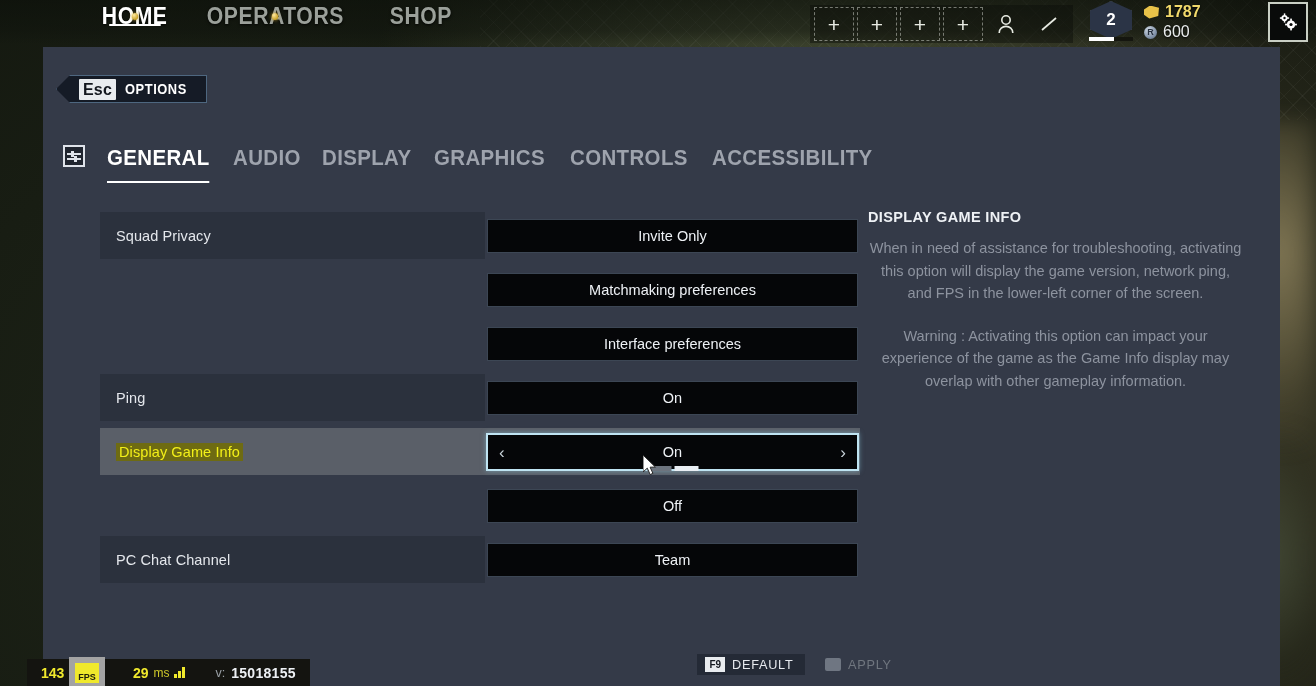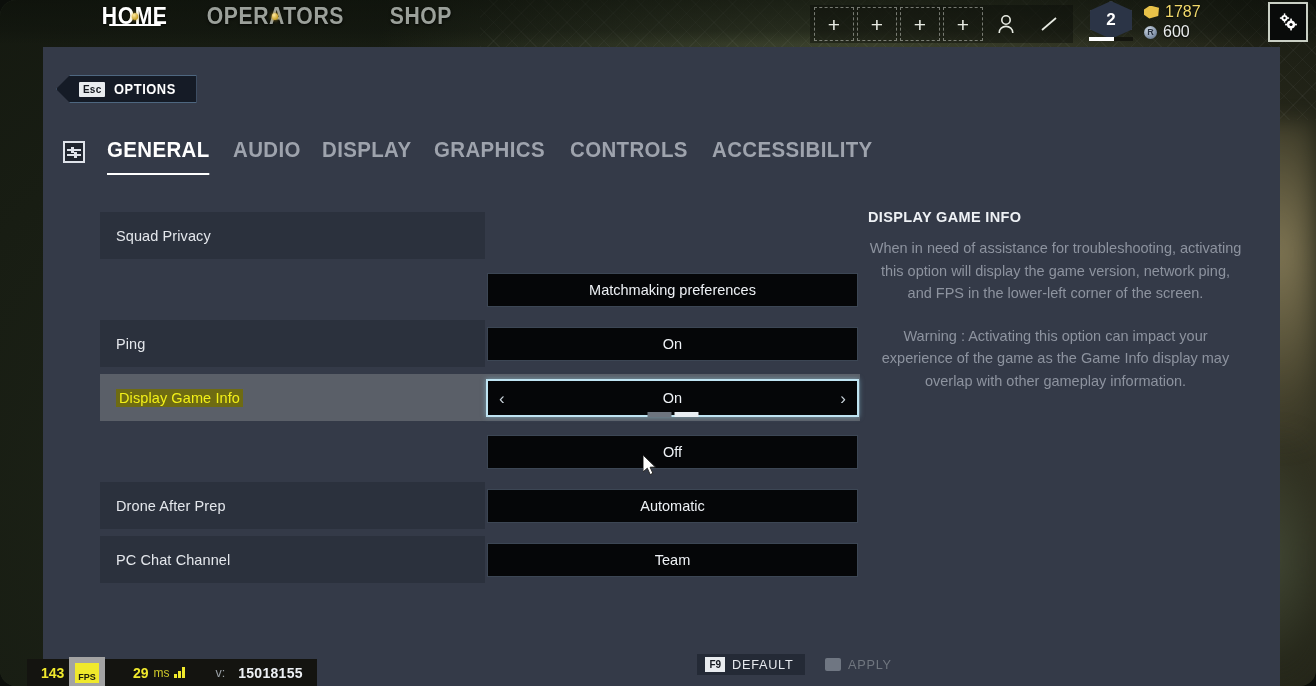--- a/index.html
+++ b/index.html
@@ -4,21 +4,21 @@
 <style>
   * { box-sizing: border-box; margin: 0; padding: 0; }
   html, body {
     width: 1316px; height: 686px;
     overflow: hidden;
     background: #0c0f0b;
     font-family: "Liberation Sans", sans-serif;
   }
 
   
-  #app { position: relative; width: 1316px; height: 686px; overflow: hidden; border-radius: 16px; }
+  #app { position: relative; width: 1316px; height: 686px; overflow: hidden; }
 
   .bg {
     position: absolute; inset: 0;
     background:
       radial-gradient(circle at 62% 18%, rgba(120,130,90,0.45) 0%, rgba(40,48,32,0) 45%),
       radial-gradient(circle at 86% 60%, rgba(150,135,95,0.40) 0%, rgba(40,44,30,0) 42%),
       radial-gradient(circle at 20% 70%, rgba(30,36,24,0.9) 0%, rgba(18,22,14,1) 60%),
       linear-gradient(160deg, #2b3324 0%, #1a2015 35%, #222a1a 60%, #15190f 100%);
   }
   .bg-fence {
@@ -106,21 +106,21 @@
   .level-bar {
     position: absolute; left: 7px; bottom: 3px; width: 44px; height: 4px;
     background: #15160f;
   }
   .level-bar > i { display: block; height: 100%; width: 56%; background: #ffffff; }
 
   .currency {
     position: absolute; right: 74px; top: 2px; width: 98px;
   }
   .cur-row { display: flex; align-items: center; gap: 6px; height: 20px; }
-  .cur-val { font-size: 16px; font-weight: normal; color: #f1d96b; text-shadow: 0 1px 2px #000; }
+  .cur-val { font-size: 16px; font-weight: bold; color: #f1d96b; text-shadow: 0 1px 2px #000; }
   .cur-row.credits .cur-val { color: #e9ecec; font-weight: normal; }
   .ico-renown {
     width: 15px; height: 13px; background: #e8c249;
     clip-path: polygon(0% 30%, 40% 0%, 100% 18%, 95% 80%, 35% 100%, 0% 72%);
   }
   .ico-credit {
     width: 13px; height: 13px; border-radius: 50%;
     background: radial-gradient(circle at 35% 30%, #cfd8e3, #7d8ea5 65%, #4f5e73);
     color: #26303f; font-size: 9px; font-weight: bold;
     display: flex; align-items: center; justify-content: center;
@@ -144,33 +144,33 @@
     display: flex; align-items: center; gap: 9px;
     background: #151b26;
     border: 1px solid #4e6780;
     padding: 0 14px 0 10px;
     clip-path: polygon(14px 0, 100% 0, 100% 100%, 14px 100%, 0 50%);
     padding-left: 22px;
     cursor: pointer;
   }
   .key-chip {
     background: #e9ecef; color: #14181f;
-    font-size: 10px; font-weight: bold; line-height: 1;
+    font-size: 16px; font-weight: bold; line-height: 1;
     padding: 3px 4px 2px; border-radius: 1px;
     letter-spacing: .2px;
   }
   .esc-label {
     color: #ffffff; font-size: 14px; font-weight: bold; letter-spacing: .6px;
     transform: scaleX(.92); transform-origin: left center;
   }
 
   
   .cat-tabs {
-    position: absolute; left: 20px; top: 90px;
-    display: flex; align-items: center; gap: 16px;
+    position: absolute; left: 20px; top: 98px;
+    display: flex; align-items: flex-start; gap: 16px;
   }
   .cat-icon {
     width: 22px; height: 22px; margin-right: 6px;
     border: 2px solid #dfe3ea; background: #20252f;
     display: flex; flex-direction: column; justify-content: center; gap: 3px;
     padding: 0 2px;
   }
   .cat-icon .sl { position: relative; height: 2px; background: #dfe3ea; }
   .cat-icon .sl::after {
     content: ""; position: absolute; top: -2px; width: 3px; height: 6px; background: #dfe3ea;
@@ -298,21 +298,21 @@
     padding: 10px 3px 1px; line-height: 1; border: 6px solid #a3a3a3;
   }
   .gi-ms { color: #f0e92c; font-size: 14px; font-weight: bold; margin-left: 28px; }
   .gi-msu { color: #cfc92a; font-size: 12px; }
   .gi-bars { display: flex; align-items: flex-end; gap: 1px; height: 11px; }
   .gi-bars i { display: block; width: 3px; background: #f0e92c; }
   .gi-bars i:nth-child(1) { height: 4px; }
   .gi-bars i:nth-child(2) { height: 7px; }
   .gi-bars i:nth-child(3) { height: 11px; }
   .gi-v { color: #9aa0a6; font-size: 12.5px; margin-left: 30px; }
-  .gi-ver { color: #eef1f5; font-size: 14px; font-weight: bold; margin-left: 8px; letter-spacing: .3px; }
+  .gi-ver { color: #eef1f5; font-size: 14px; font-weight: bold; margin-left: 1px; letter-spacing: .3px; }
 
   
   .cursor { position: absolute; left: 643px; top: 455px; z-index: 20; pointer-events: none; }
 </style>
 </head>
 <body>
 
 <div id="app">
 
   <div class="bg"></div>
@@ -444,33 +444,48 @@
         <span>ACCESSIBILITY</span>
       </div>
     </div>
 
     <div class="settings-list">
 
       <div class="srow">
         <div class="label-cell">
           <span class="label-txt">Squad Privacy</span>
         </div>
+        <div class="value-cell">
+          <div class="vbtn">
+            <span>Invite Only</span>
+          </div>
+        </div>
       </div>
 
       <div class="srow blank">
         <div class="label-cell">
           <span class="label-txt"></span>
         </div>
         <div class="value-cell">
           <div class="vbtn">
             <span>Matchmaking preferences</span>
           </div>
         </div>
       </div>
 
+      <div class="srow blank">
+        <div class="label-cell">
+          <span class="label-txt"></span>
+        </div>
+        <div class="value-cell">
+          <div class="vbtn">
+            <span>Interface preferences</span>
+          </div>
+        </div>
+      </div>
 
       <div class="srow">
         <div class="label-cell">
           <span class="label-txt">Ping</span>
         </div>
         <div class="value-cell">
           <div class="vbtn">
             <span>On</span>
           </div>
         </div>
@@ -494,30 +509,20 @@
       </div>
 
       <div class="srow">
         <div class="value-cell">
           <div class="vbtn">
             <span>Off</span>
           </div>
         </div>
       </div>
 
-      <div class="srow">
-        <div class="label-cell">
-          <span class="label-txt">Drone After Prep</span>
-        </div>
-        <div class="value-cell">
-          <div class="vbtn">
-            <span>Automatic</span>
-          </div>
-        </div>
-      </div>
 
       <div class="srow">
         <div class="label-cell">
           <span class="label-txt">PC Chat Channel</span>
         </div>
         <div class="value-cell">
           <div class="vbtn">
             <span>Team</span>
           </div>
         </div>

